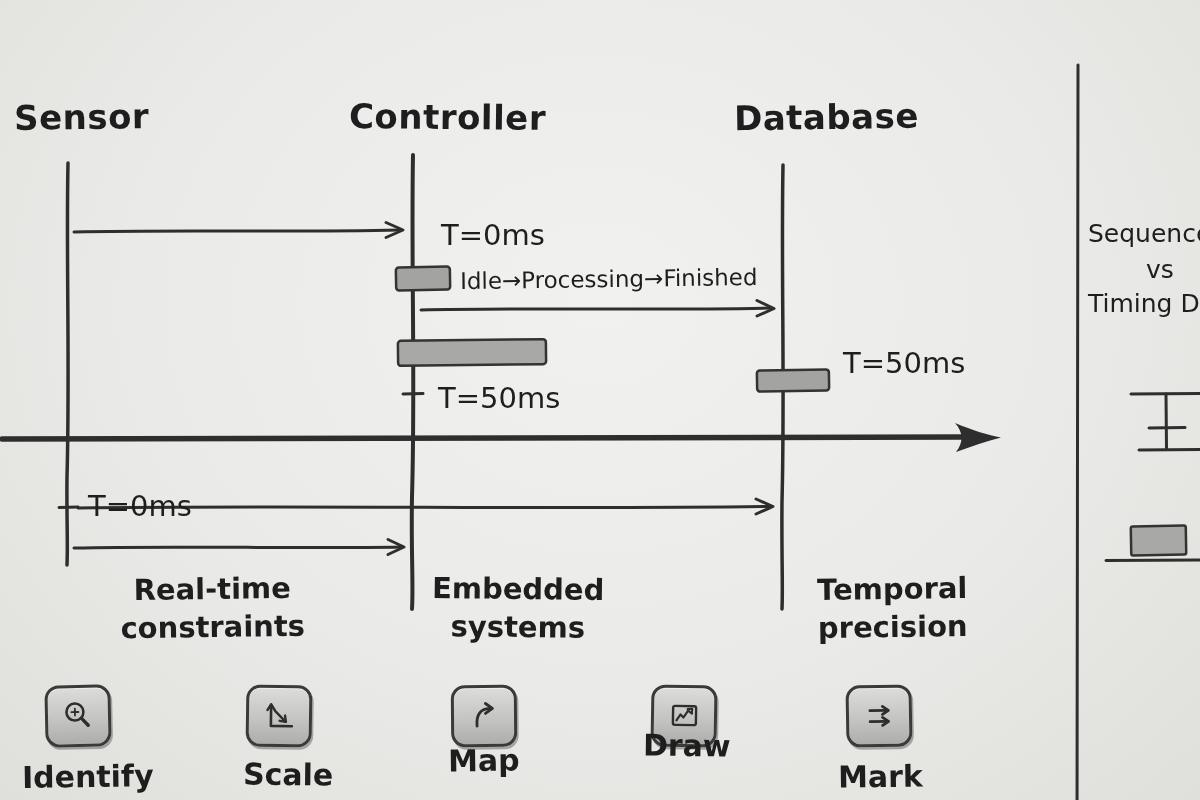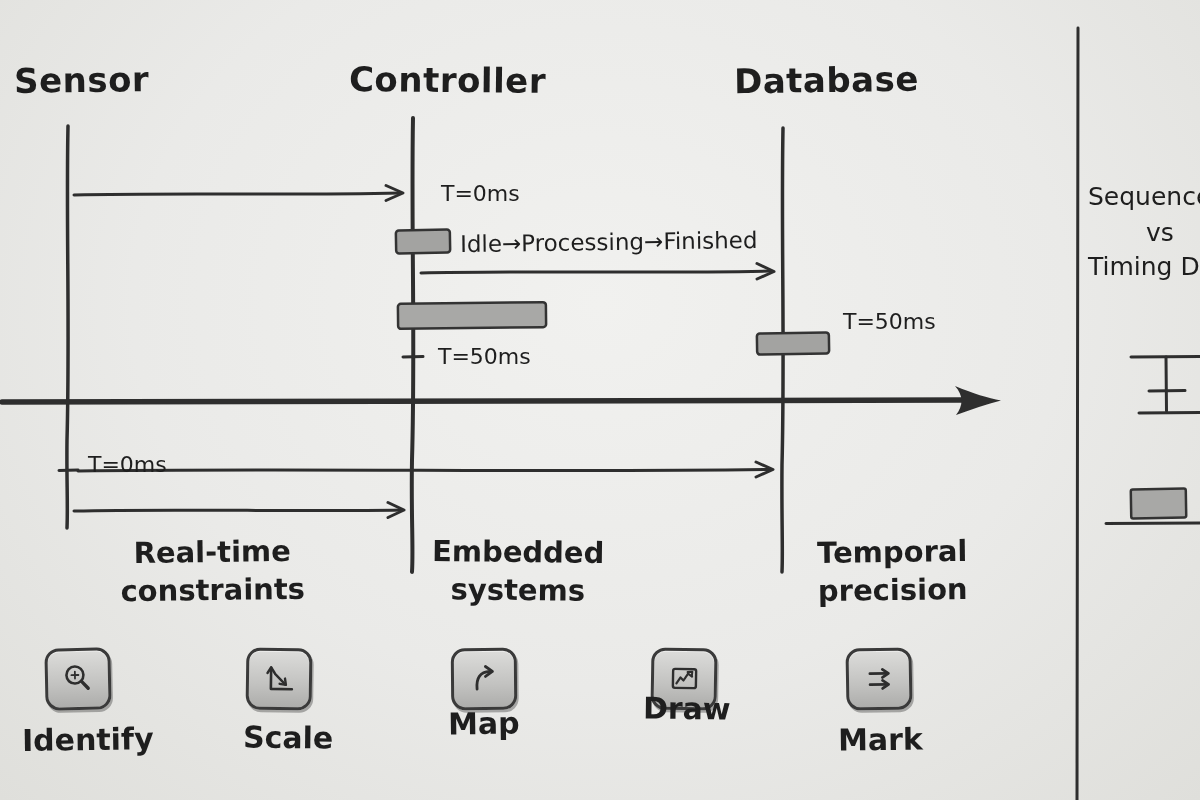--- a/index.html
+++ b/index.html
@@ -2,25 +2,25 @@
 <html><head>
 <meta charset="utf-8">
 <style>
   html,body{margin:0;padding:0;}
   body{
     width:1200px;height:800px;overflow:hidden;position:relative;
     background: radial-gradient(ellipse at 50% 38%, #f1f1ef 0%, #eaeae8 55%, #dfdfdb 100%);
     font-family:"DejaVu Sans", sans-serif;
     color:#1e1e1e;
   }
-  .stage{position:absolute;inset:0;}
+  .stage{position:absolute;inset:0;margin-top:37px;}
   svg.overlay{position:absolute;left:0;top:0;}
   .abs{position:absolute;white-space:nowrap;}
   .lifeline-label{font-size:34px;font-weight:600;letter-spacing:.5px;}
-  .msg-label{font-size:22px;font-weight:500;}
+  .msg-label{font-size:29px;font-weight:500;}
   .msg-label.small{font-size:23px;}
   .concept{position:absolute;font-size:29px;font-weight:600;text-align:center;line-height:1.3;}
   .tool-label{font-size:30px;font-weight:600;}
   .side-text{font-size:25px;font-weight:500;}
   .r-neg{transform:rotate(-0.8deg);}
   .r-pos{transform:rotate(0.6deg);}
   .tile{
     position:absolute;width:60px;height:56px;border:3px solid #3a3a3a;border-radius:14px;
     background:linear-gradient(180deg,#dcdcda 0%,#c2c2c0 60%,#adadab 100%);
     box-shadow:1.5px 2.5px 0 rgba(40,40,40,.35), inset 0 1px 0 rgba(255,255,255,.5);

